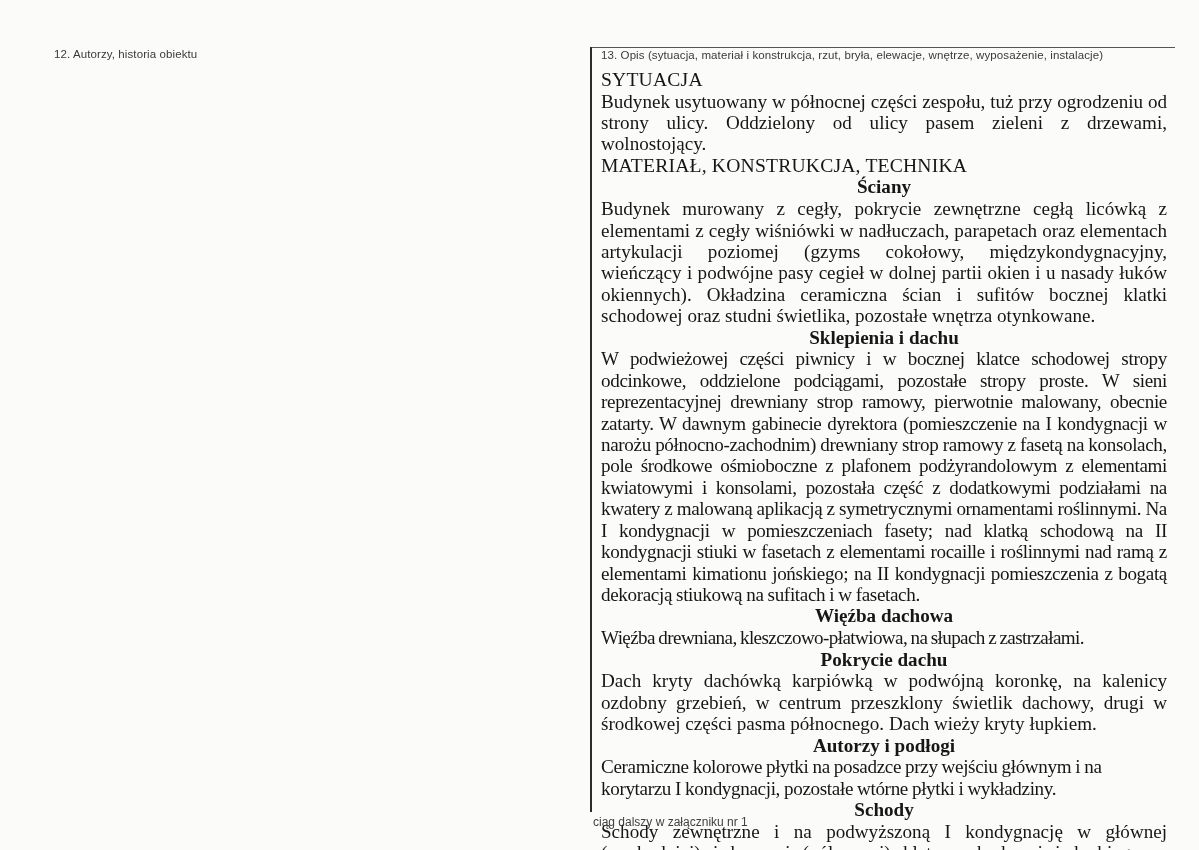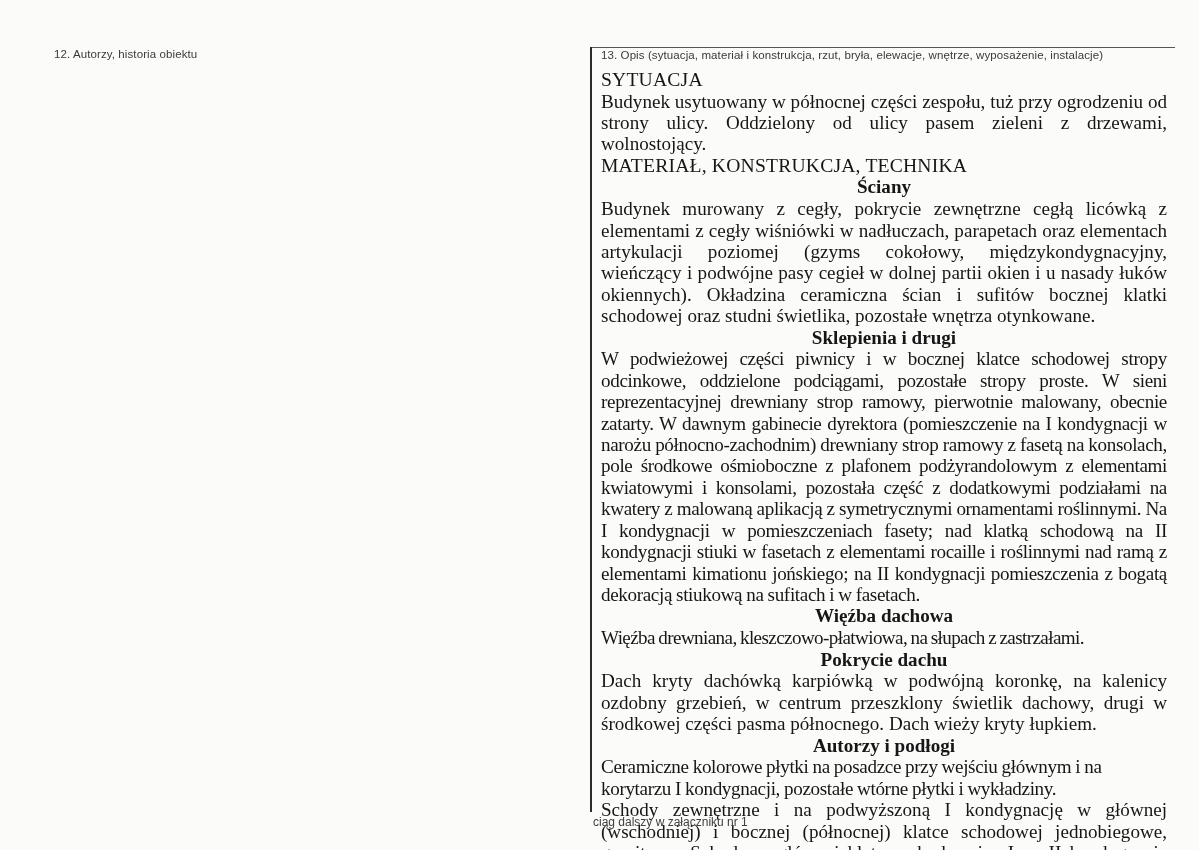--- a/index.html
+++ b/index.html
@@ -158,32 +158,33 @@
     <div class="prose">
 
       <p class="caps-head">SYTUACJA</p>
       <p class="para">Budynek usytuowany w północnej części zespołu, tuż przy ogrodzeniu od strony ulicy. Oddzielony od ulicy pasem zieleni z drzewami, wolnostojący.</p>
 
       <p class="caps-head">MATERIAŁ, KONSTRUKCJA, TECHNIKA</p>
 
       <p class="bold-head">Ściany</p>
       <p class="para">Budynek murowany z cegły, pokrycie zewnętrzne cegłą licówką z elementami z cegły wiśniówki w nadłuczach, parapetach oraz elementach artykulacji poziomej (gzyms cokołowy, międzykondygnacyjny, wieńczący i podwójne pasy cegieł w dolnej partii okien i u nasady łuków okiennych). Okładzina ceramiczna ścian i sufitów bocznej klatki schodowej oraz studni świetlika, pozostałe wnętrza otynkowane.</p>
 
-      <p class="bold-head">Sklepienia i drugi</p>
+      <p class="bold-head">Sklepienia i dachu</p>
       <p class="para tight">W podwieżowej części piwnicy i w bocznej klatce schodowej stropy odcinkowe, oddzielone podciągami, pozostałe stropy proste. W sieni reprezentacyjnej drewniany strop ramowy, pierwotnie malowany, obecnie zatarty. W dawnym gabinecie dyrektora (pomieszczenie na I kondygnacji w narożu północno-zachodnim) drewniany strop ramowy z fasetą na konsolach, pole środkowe ośmioboczne z plafonem podżyrandolowym z elementami kwiatowymi i konsolami, pozostała część z dodatkowymi podziałami na kwatery z malowaną aplikacją z symetrycznymi ornamentami roślinnymi. Na I kondygnacji w pomieszczeniach fasety; nad klatką schodową na II kondygnacji stiuki w fasetach z elementami rocaille i roślinnymi nad ramą z elementami kimationu jońskiego; na II kondygnacji pomieszczenia z bogatą dekoracją stiukową na sufitach i w fasetach.</p>
 
       <p class="bold-head">Więźba dachowa</p>
       <p class="para flush vtight">Więźba drewniana, kleszczowo-płatwiowa, na słupach z zastrzałami.</p>
 
       <p class="bold-head">Pokrycie dachu</p>
       <p class="para">Dach kryty dachówką karpiówką w podwójną koronkę, na kalenicy ozdobny grzebień, w centrum przeszklony świetlik dachowy, drugi w środkowej części pasma północnego. Dach wieży kryty łupkiem.</p>
 
       <p class="bold-head">Autorzy i podłogi</p>
       <p class="para flush tight">Ceramiczne kolorowe płytki na posadzce przy wejściu głównym i na korytarzu I kondygnacji, pozostałe wtórne płytki i wykładziny.</p>
 
+      <p class="bold-head">Schody</p>
       <p class="para">Schody zewnętrzne i na podwyższoną I kondygnację w głównej (wschodniej) i bocznej (północnej) klatce schodowej jednobiegowe, granitowe. Schody w głównej klatce schodowej z I na II kondygnację wspornikowe, powrotne z zakrętem, drewniane stopnice, ażurowe żeliwne podstopnice, balustrada żeliwna z ornamentami floralnymi i wolutowymi zakończona głową psa, podwieszona balustrada przyścienna. Schody w bocznej klatce schodowej dwubiegowe</p>
 
     </div>
   </div>
 
   <div class="cont-note">ciąg dalszy w załączniku nr 1</div>
 
 </div>
 
 </body></html>

